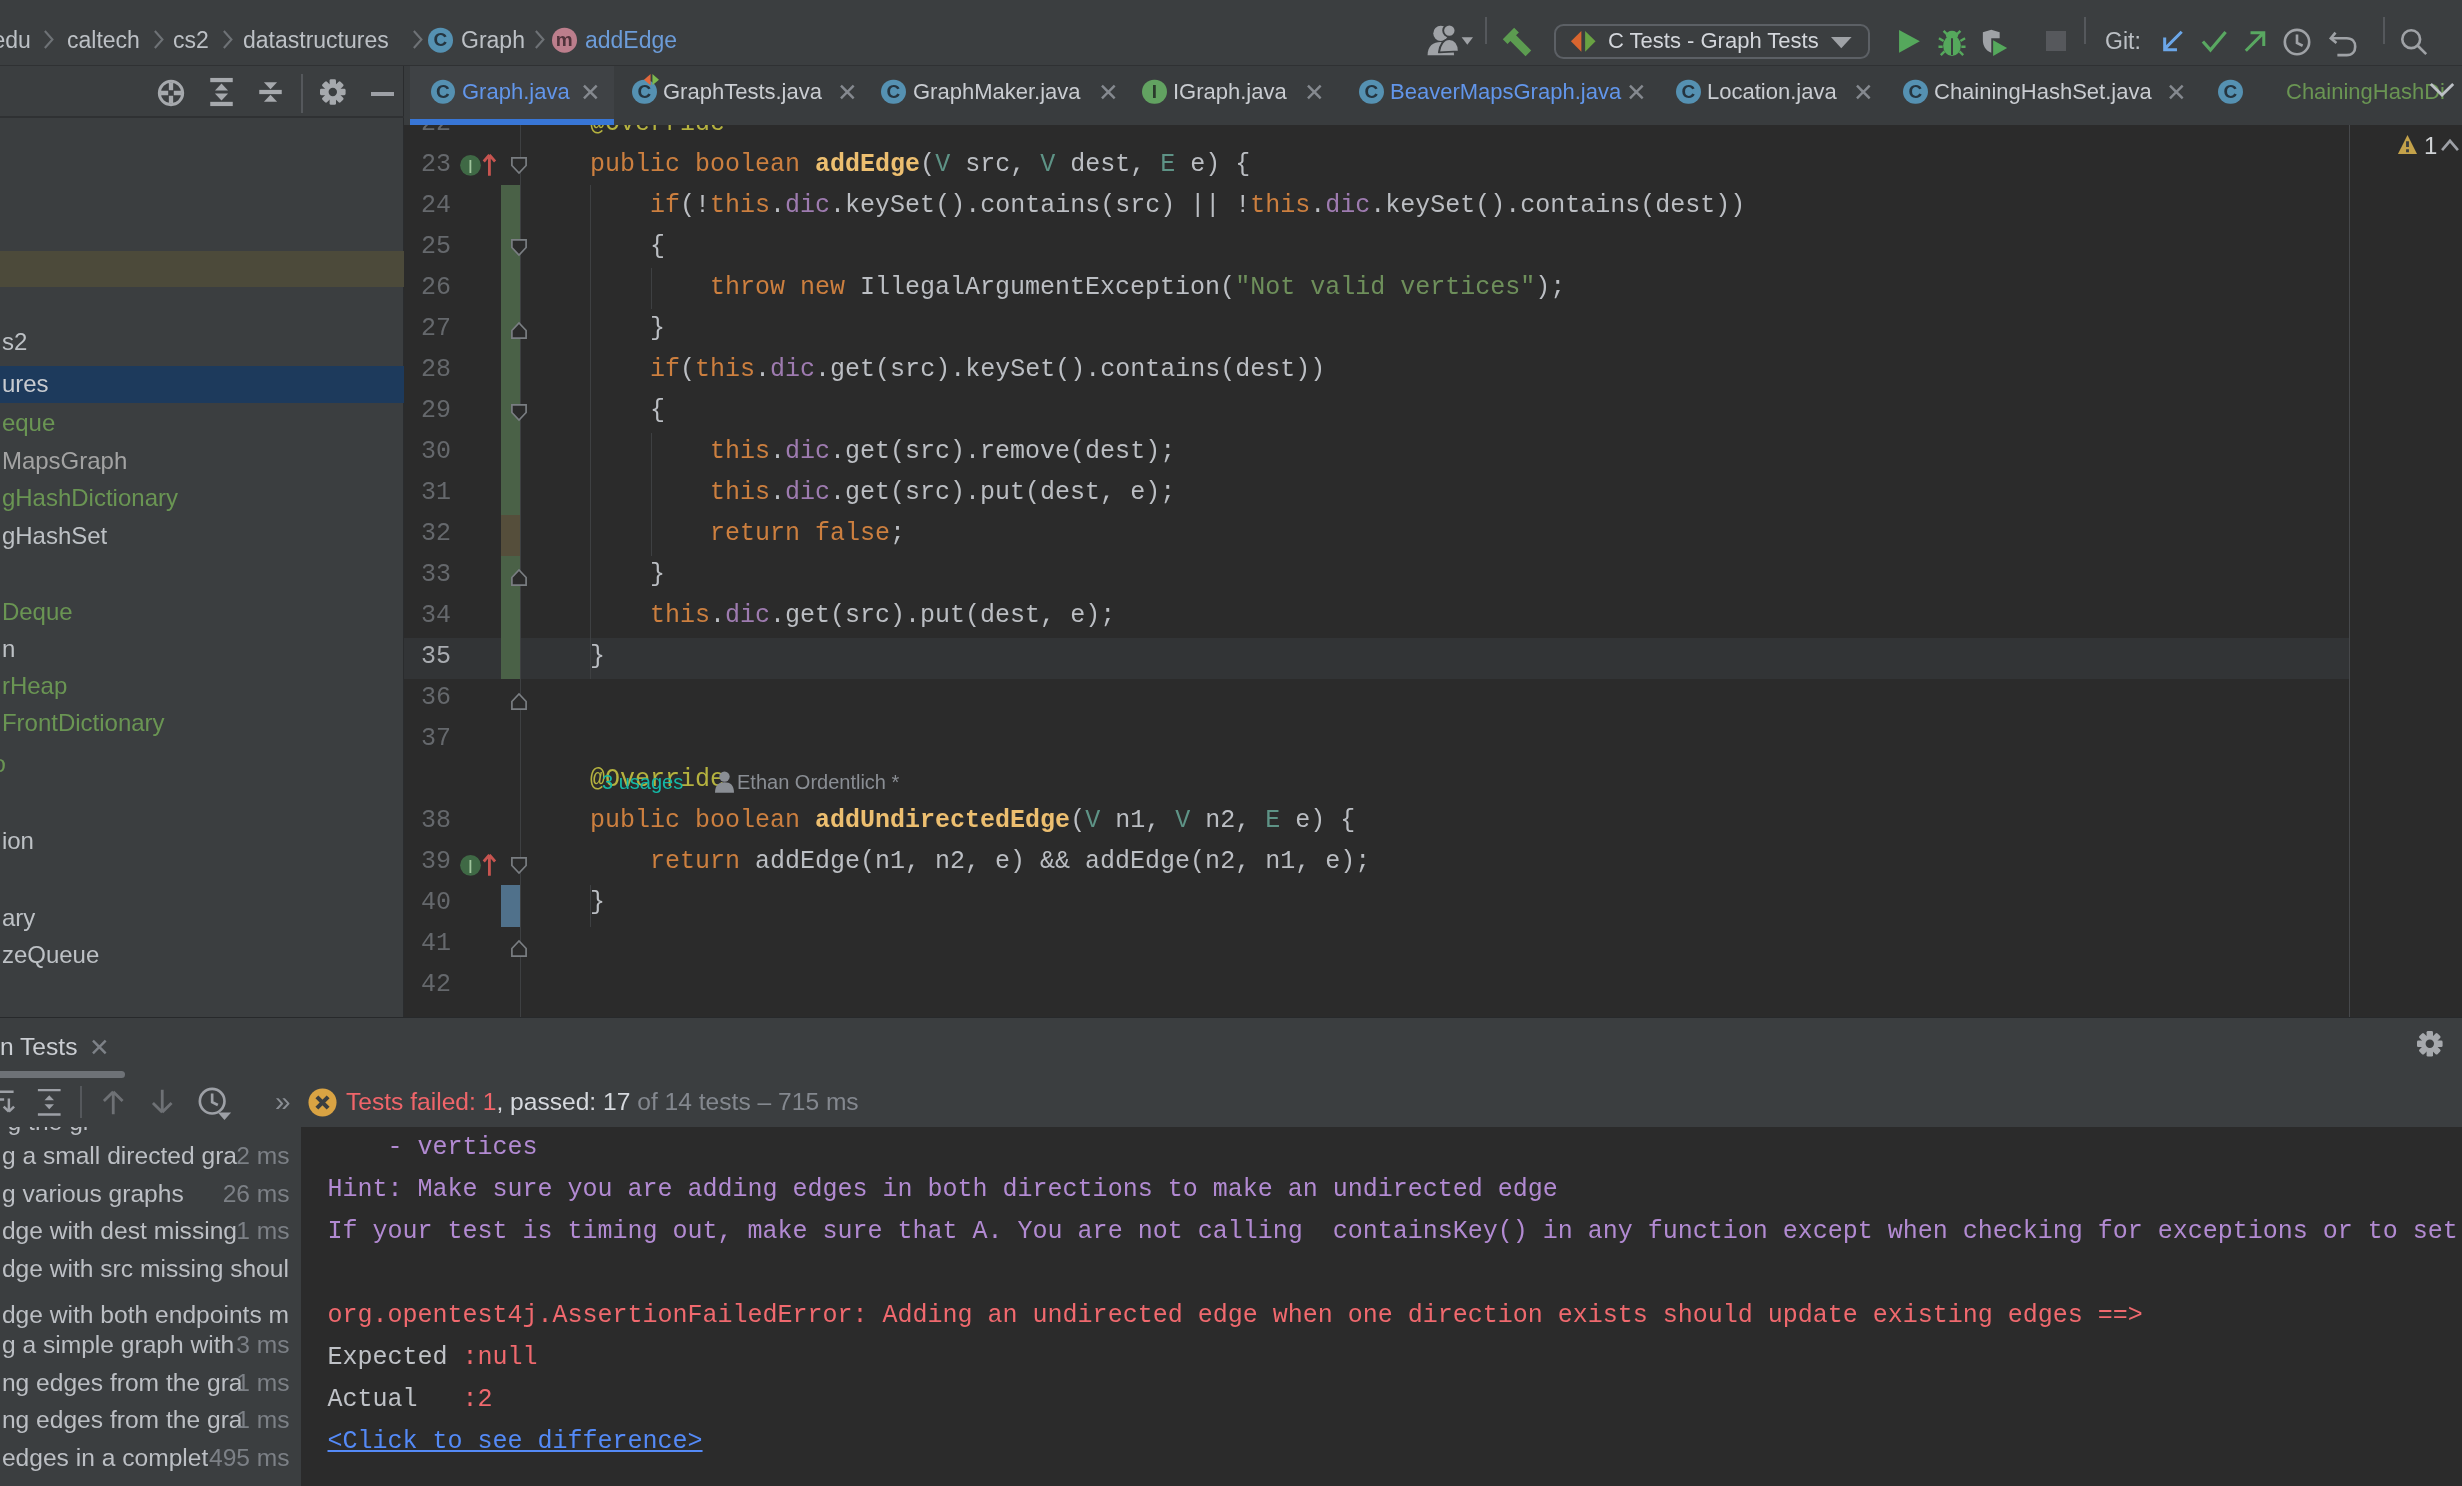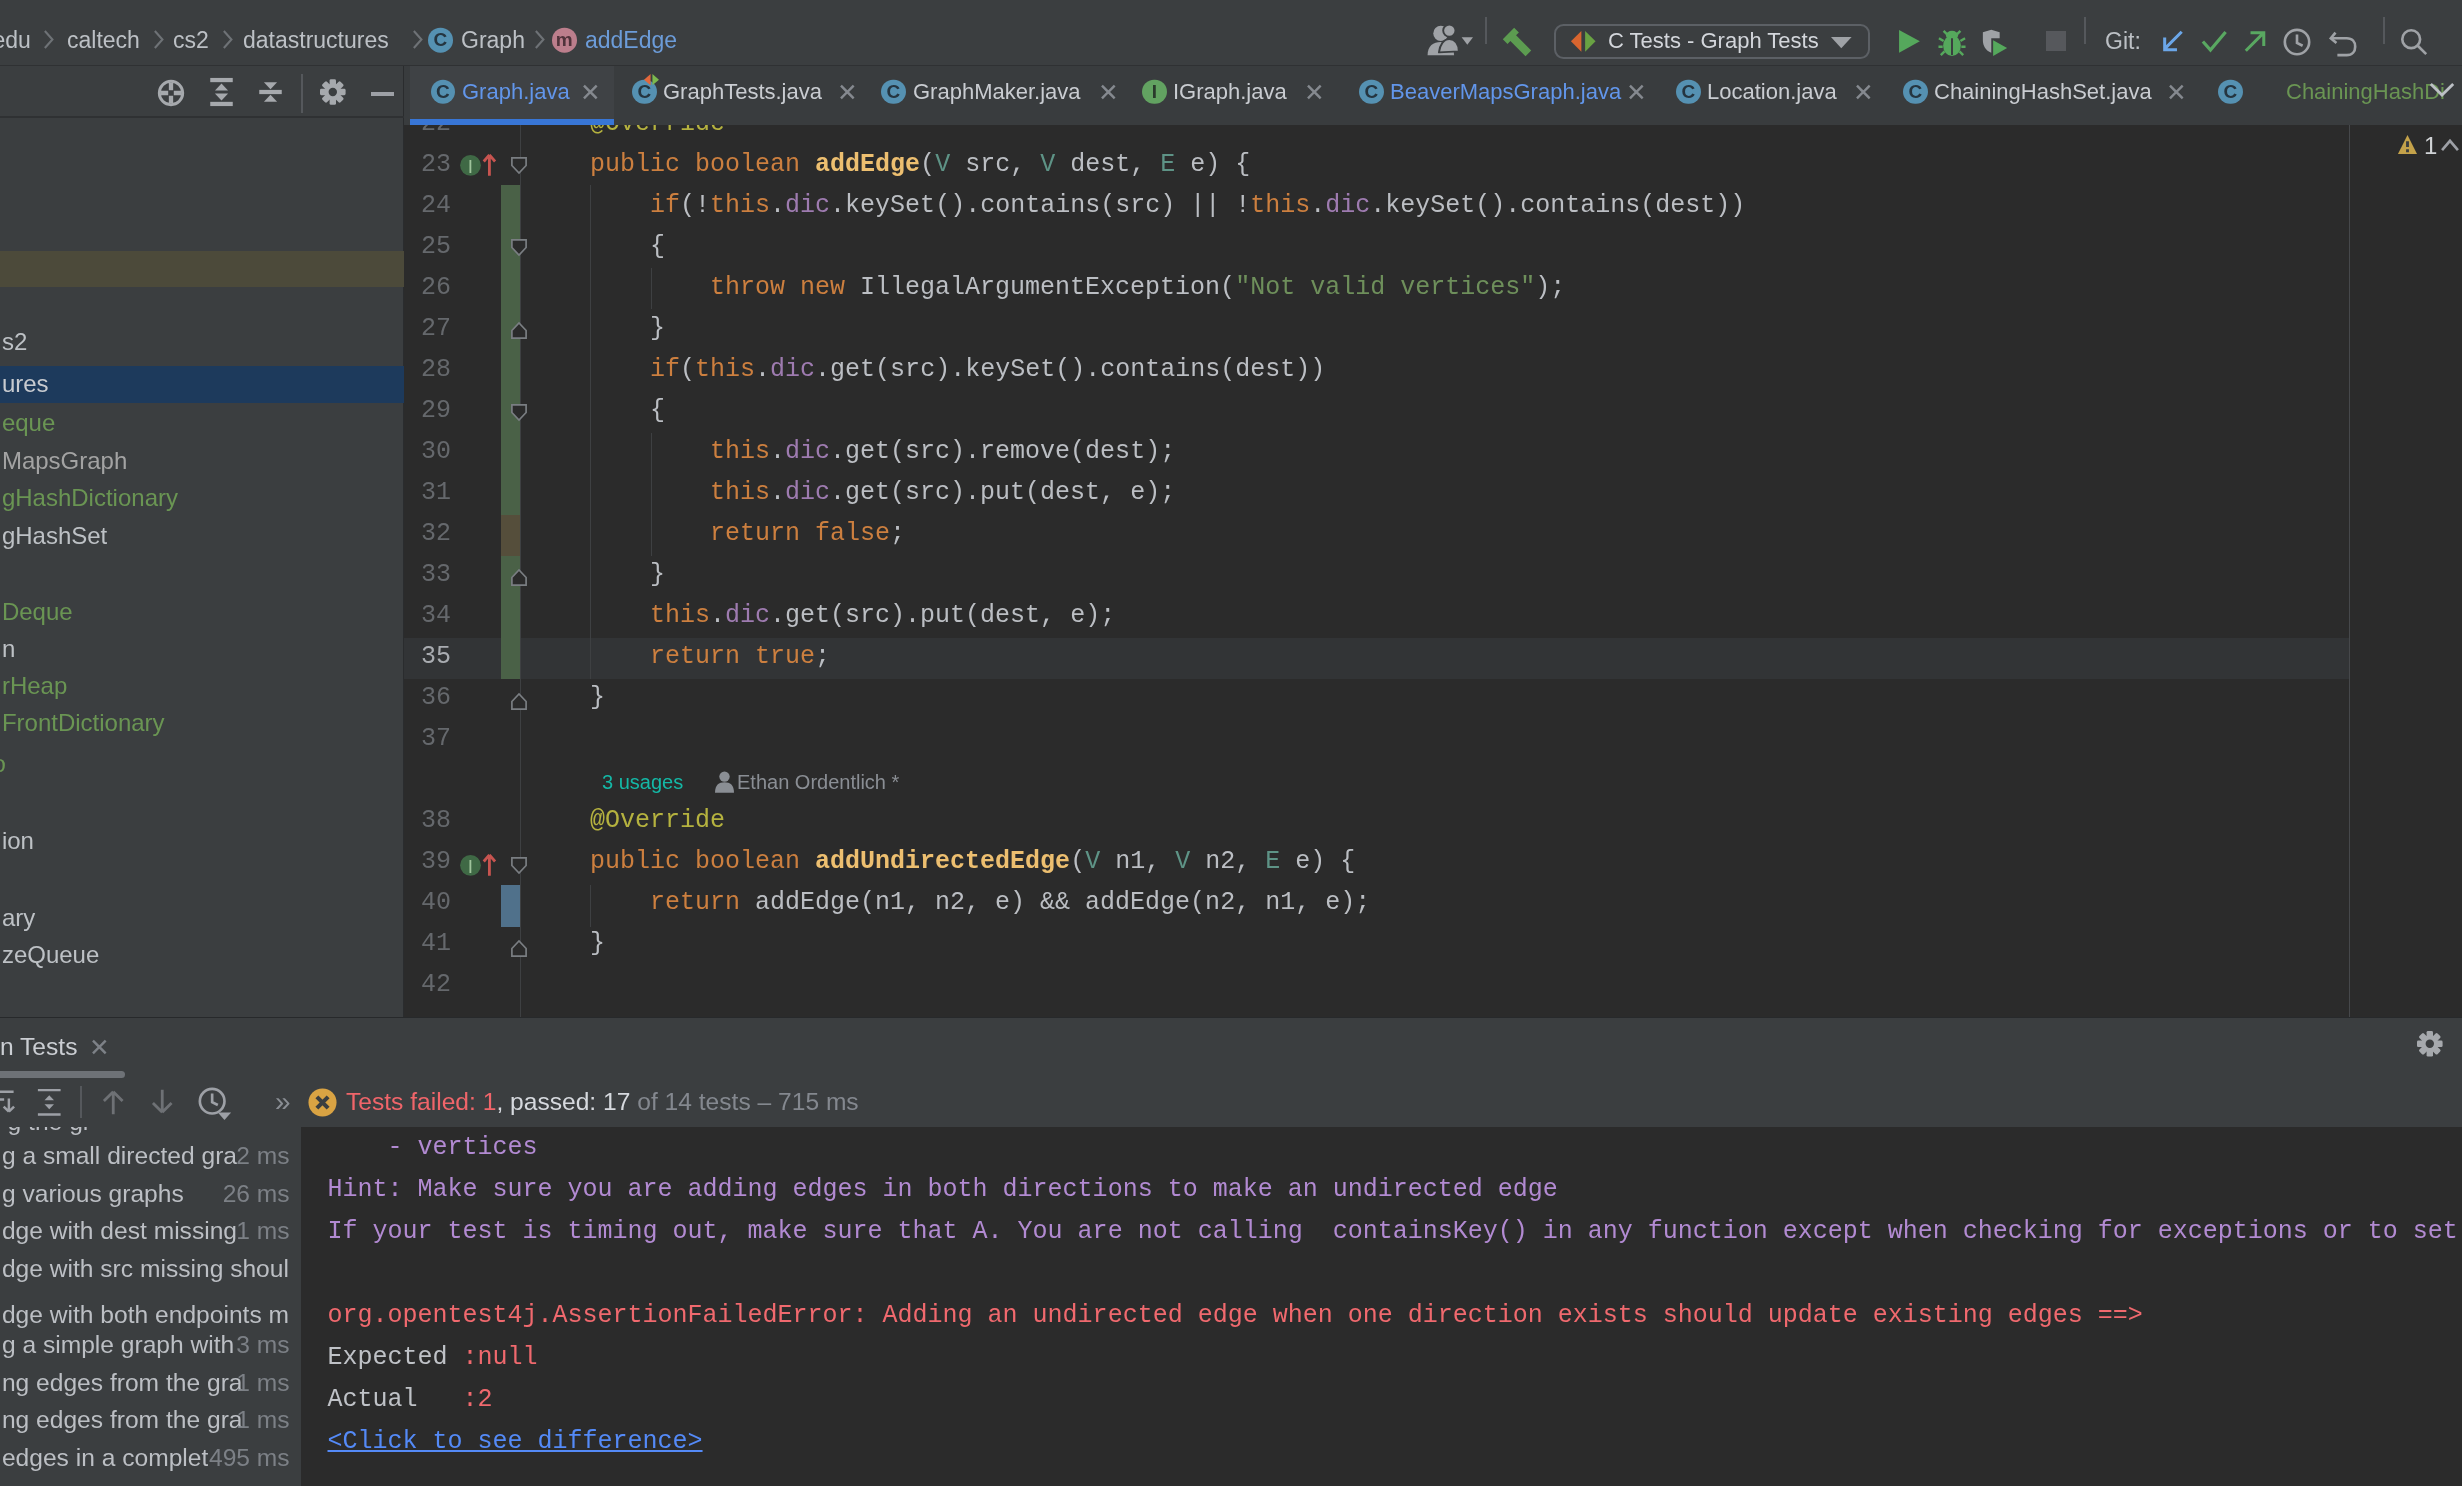--- a/index.html
+++ b/index.html
@@ -241,21 +241,20 @@
 <div>        {</div>
 <div>            <span class="kw">throw new</span> IllegalArgumentException(<span class="str">"Not valid vertices"</span>);</div>
 <div>        }</div>
 <div>        <span class="kw">if</span>(<span class="kw">this</span>.<span class="fld">dic</span>.get(src).keySet().contains(dest))</div>
 <div>        {</div>
 <div>            <span class="kw">this</span>.<span class="fld">dic</span>.get(src).remove(dest);</div>
 <div>            <span class="kw">this</span>.<span class="fld">dic</span>.get(src).put(dest, e);</div>
 <div>            <span class="kw">return false</span>;</div>
 <div>        }</div>
 <div>        <span class="kw">this</span>.<span class="fld">dic</span>.get(src).put(dest, e);</div>
-<div>        <span class="kw">return true</span>;</div>
 <div>    }</div>
 <div>&nbsp;</div>
 <div>&nbsp;</div>
 <div>    <span class="ann">@Override</span></div>
 <div>    <span class="kw">public boolean</span> <span class="mth">addUndirectedEdge</span>(<span class="typ">V</span> n1, <span class="typ">V</span> n2, <span class="typ">E</span> e) {</div>
 <div>        <span class="kw">return</span> addEdge(n1, n2, e) &amp;&amp; addEdge(n2, n1, e);</div>
 <div>    }</div>
 <div>&nbsp;</div>
   </div>
 

